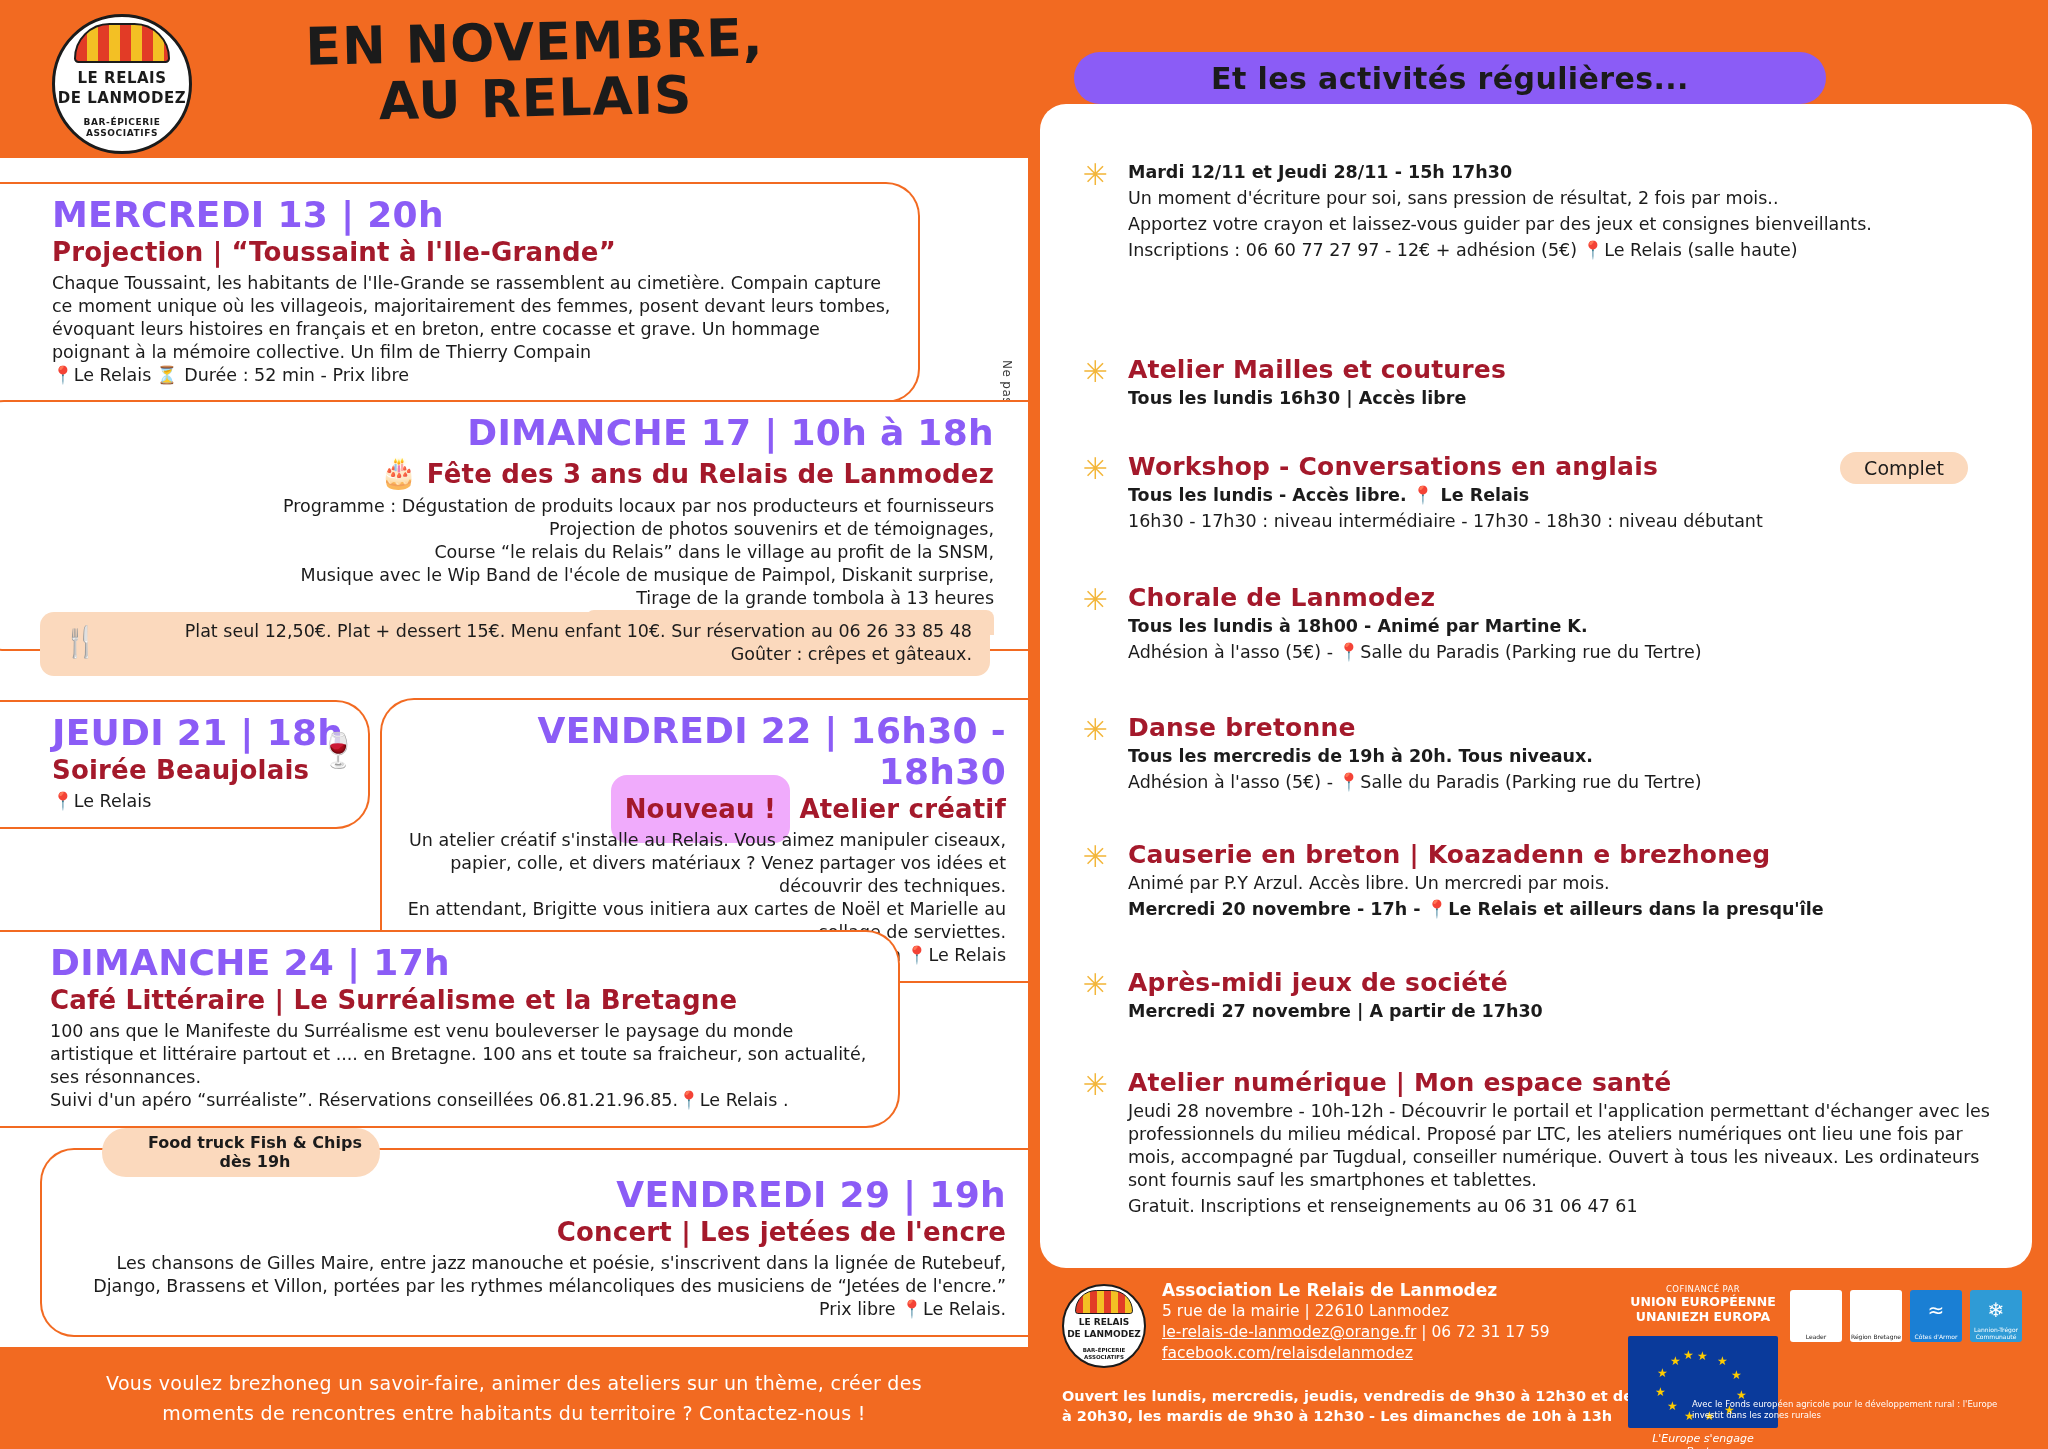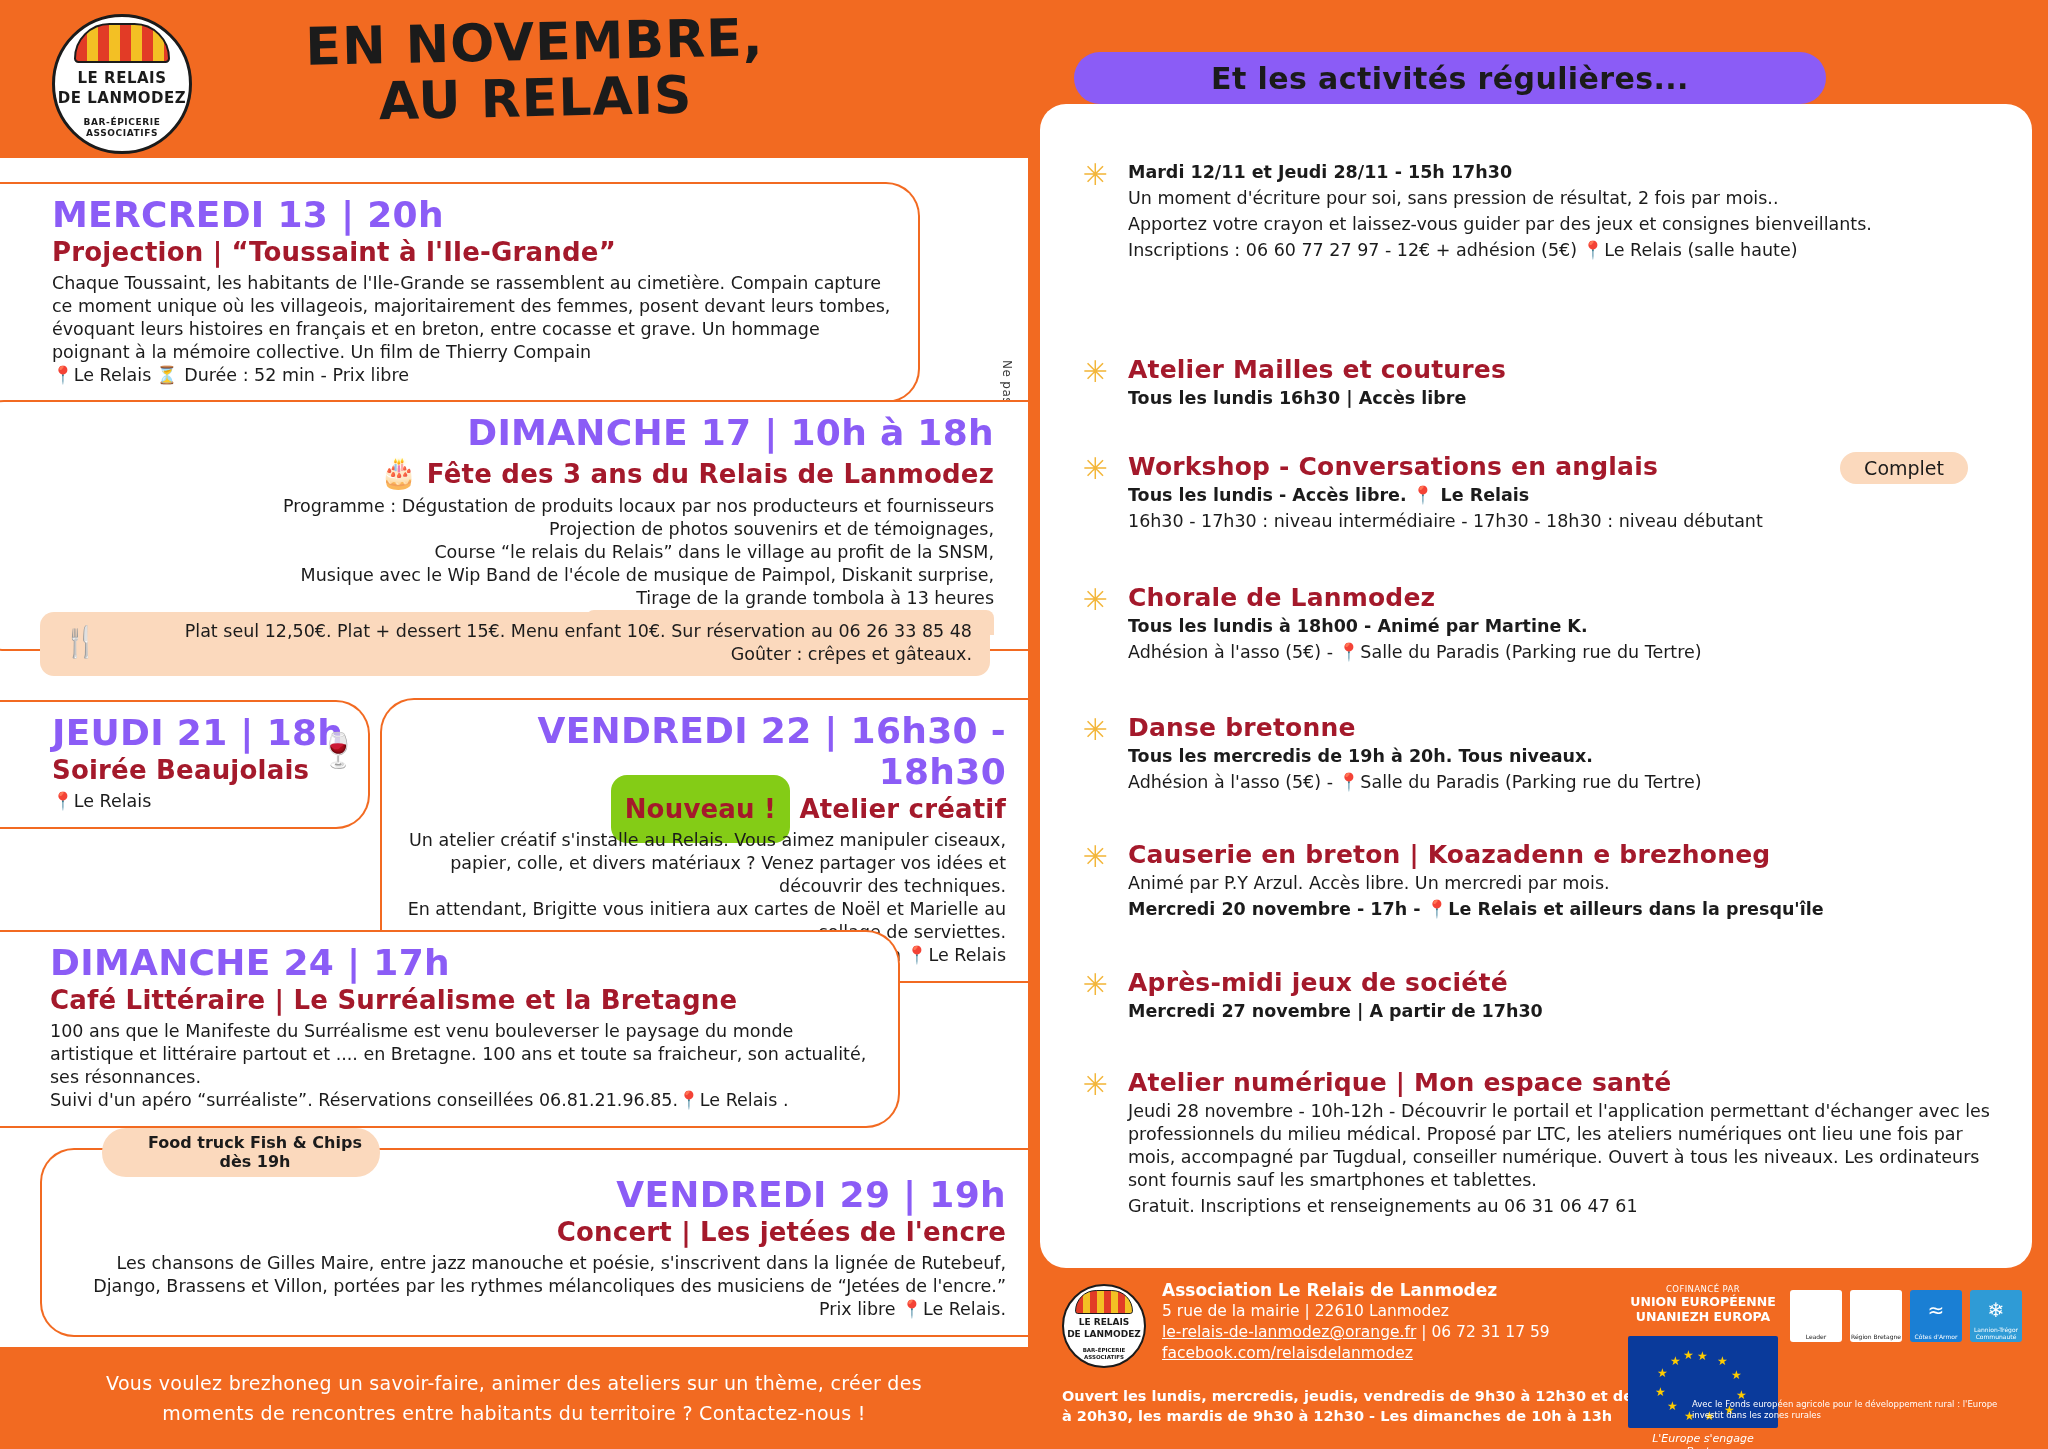--- a/index.html
+++ b/index.html
@@ -104,21 +104,21 @@
     letter-spacing: .2px;
   }
   .ev-body {
     font-size: 17.5px;
     line-height: 23px;
     color: #1b1b1b;
     margin-top: 5px;
   }
   .right-al { text-align: right; }
   .badge-nouveau {
-    background: #84cc16;
+    background: #f0abfc;
     border-radius: 16px;
     padding: 19px 14px;
     color: #a4192b;
     font-weight: 700;
   }
   .pill-foodtruck {
     position: absolute;
     left: 60px; top: -22px;
     background: #fbd9bd;
     border-radius: 24px;

